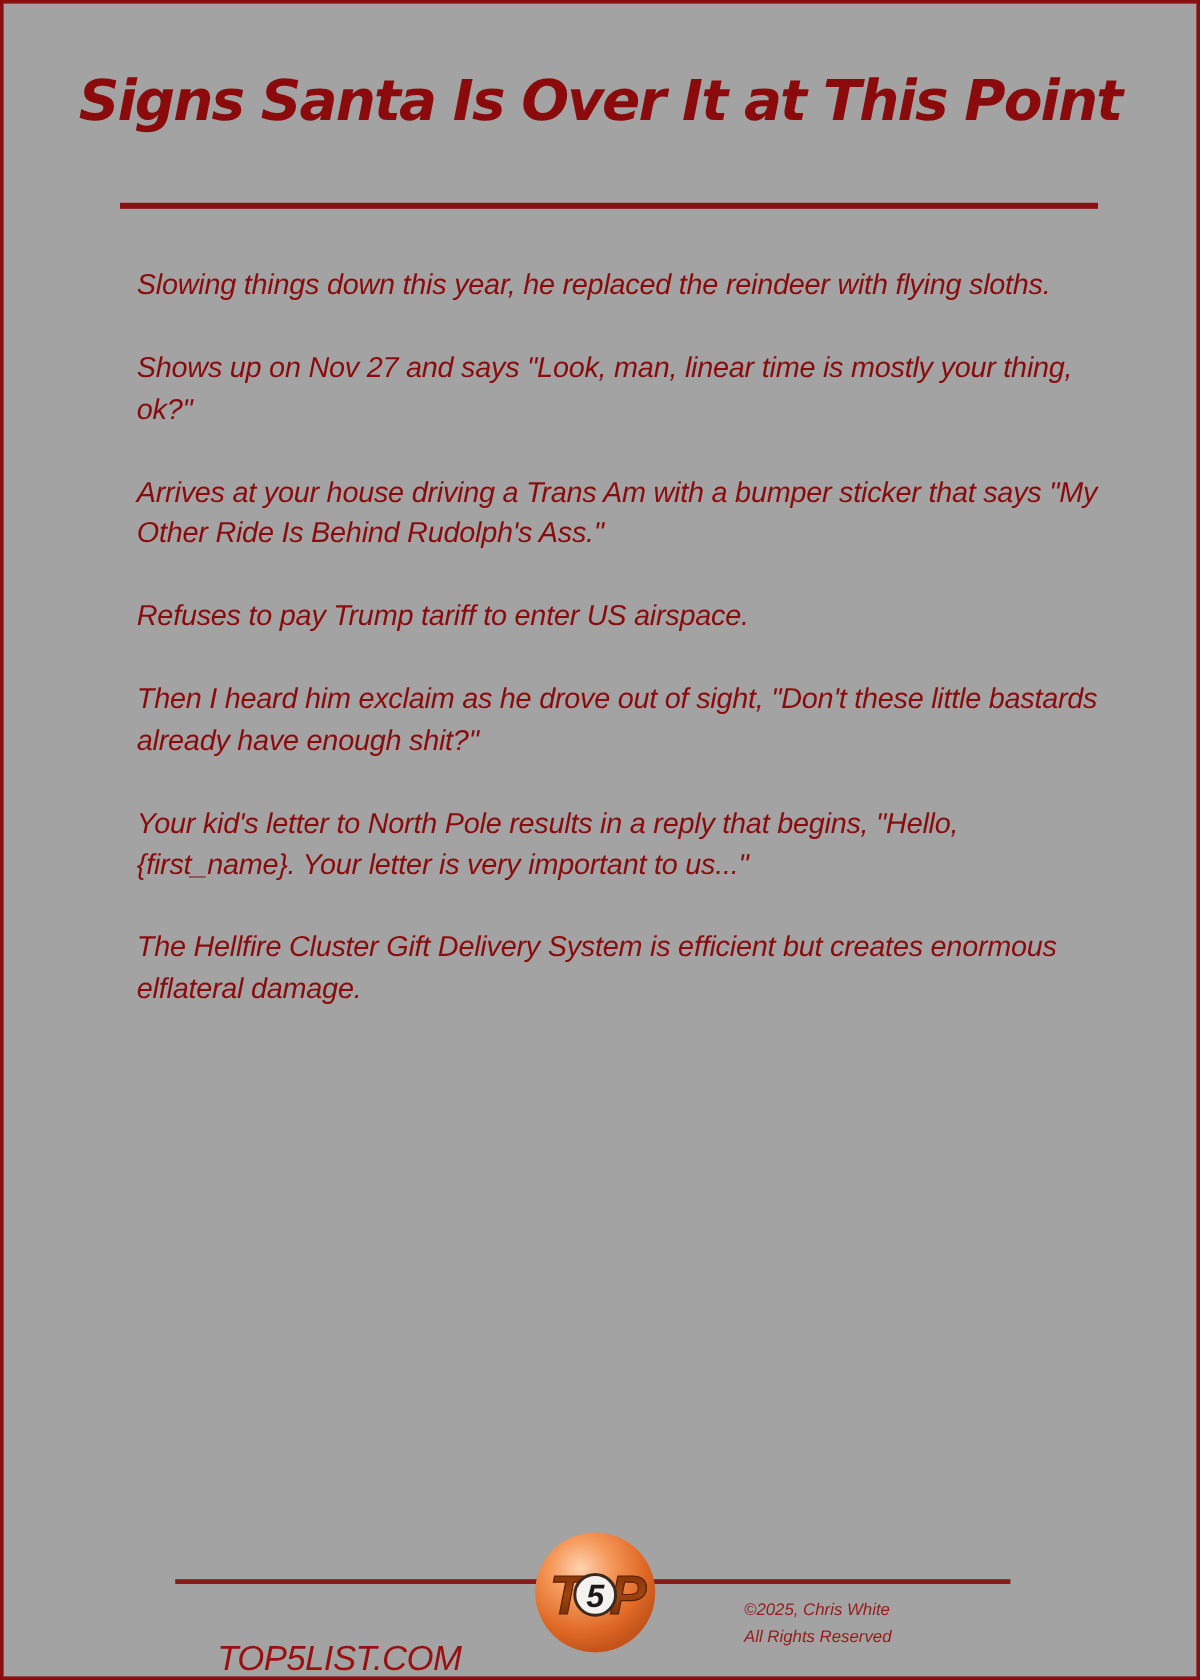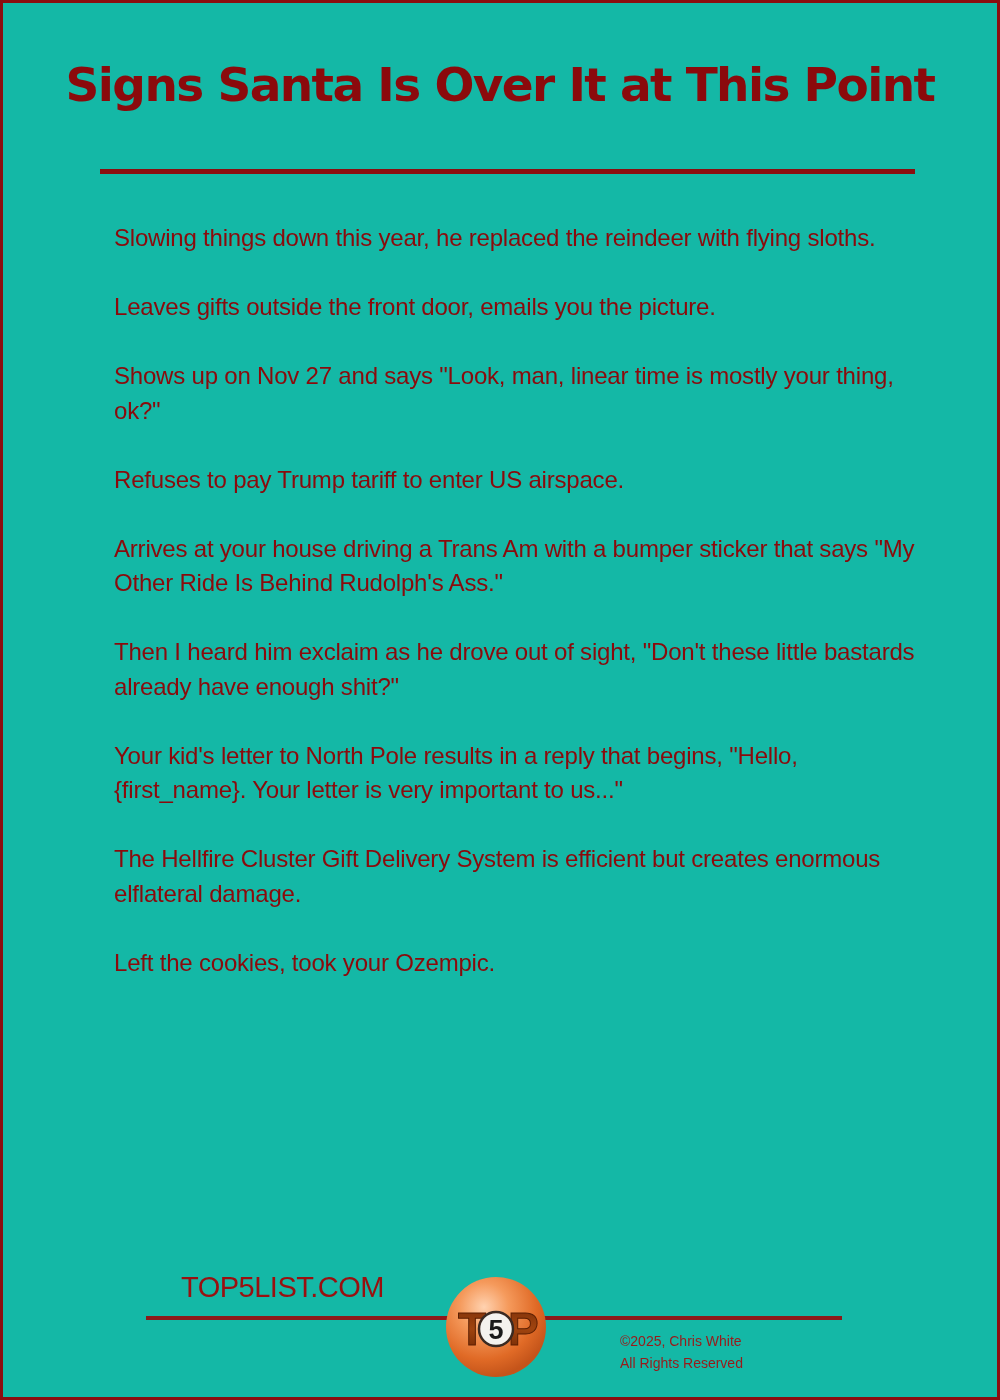--- a/index.html
+++ b/index.html
@@ -2,21 +2,21 @@
 <html><head>
 <meta charset="utf-8">
 <style>
   html, body { margin: 0; padding: 0; }
   body {
     width: 1000px; height: 1400px; background: #ffffff;
     font-family: "Liberation Sans", sans-serif; position: relative; overflow: hidden;
   }
   .frame {
     position: absolute; left: 0; top: 0; width: 1000px; height: 1400px;
-    box-sizing: border-box; border: 3px solid #8b0e10; background: #14b8a6;
+    box-sizing: border-box; border: 3px solid #8b0e10; background: #a3a3a3; font-style: italic;
   }
   .title {
     position: absolute; left: 0; right: 0; top: 52px; text-align: center;
     color: #8b0a0c; font-family: "DejaVu Sans", sans-serif; font-weight: bold;
     font-size: 47px; letter-spacing: -1.6px; line-height: 60px;
   }
   .title-rule {
     position: absolute; left: 97px; width: 815px; top: 166px; height: 5px;
     background: #8b0e10;
   }
@@ -24,49 +24,47 @@
   .item {
     color: #8b0a0c; font-family: "Liberation Sans", sans-serif;
     font-size: 24px; line-height: 34.5px; margin: 0 0 34.5px 0; letter-spacing: -0.2px;
   }
   .footer-rule {
     position: absolute; top: 1313px; height: 4px; background: #8b1a1a;
   }
   .footer-rule.left { left: 143px; width: 307px; }
   .footer-rule.right { left: 535px; width: 304px; }
   .site {
-    position: absolute; left: 178px; top: 1268px; color: #9a1010;
+    position: absolute; left: 178px; top: 1364px; color: #9a1010;
     font-family: "Liberation Sans", sans-serif; font-size: 29px; letter-spacing: -0.5px;
   }
   .copyright {
     position: absolute; left: 617px; top: 1327px; color: #9a1a1a;
     font-family: "Liberation Sans", sans-serif; font-size: 14px; line-height: 22px;
   }
   .logo {
     position: absolute; left: 441px; top: 1272px; width: 104px; height: 104px;
   }
 </style>
 </head>
 <body>
 
 <div class="frame">
 
   <h1 class="title" style="margin:0;">Signs Santa Is Over It at This Point</h1>
   <div class="title-rule"></div>
 
   <ul class="list">
     <li class="item">Slowing things down this year, he replaced the reindeer with flying sloths.</li>
-    <li class="item">Leaves gifts outside the front door, emails you the picture.</li>
     <li class="item">Shows up on Nov 27 and says "Look, man, linear time is mostly your thing, ok?"</li>
+    <li class="item">Arrives at your house driving a Trans Am with a bumper sticker that says "My Other Ride Is Behind Rudolph's Ass."</li>
     <li class="item">Refuses to pay Trump tariff to enter US airspace.</li>
-    <li class="item">Arrives at your house driving a Trans Am with a bumper sticker that says "My Other Ride Is Behind Rudolph's Ass."</li>
     <li class="item">Then I heard him exclaim as he drove out of sight, "Don't these little bastards already have enough shit?"</li>
     <li class="item">Your kid's letter to North Pole results in a reply that begins, "Hello, {first_name}. Your letter is very important to us..."</li>
     <li class="item">The Hellfire Cluster Gift Delivery System is efficient but creates enormous elflateral damage.</li>
-    <li class="item">Left the cookies, took your Ozempic.</li>
   </ul>
 
   <div class="footer-rule left"></div>
   <div class="footer-rule right"></div>
 
   <div class="site">TOP5LIST.COM</div>
 
   <div class="logo">
     <svg width="104" height="104" viewBox="0 0 104 104">
       <defs>

